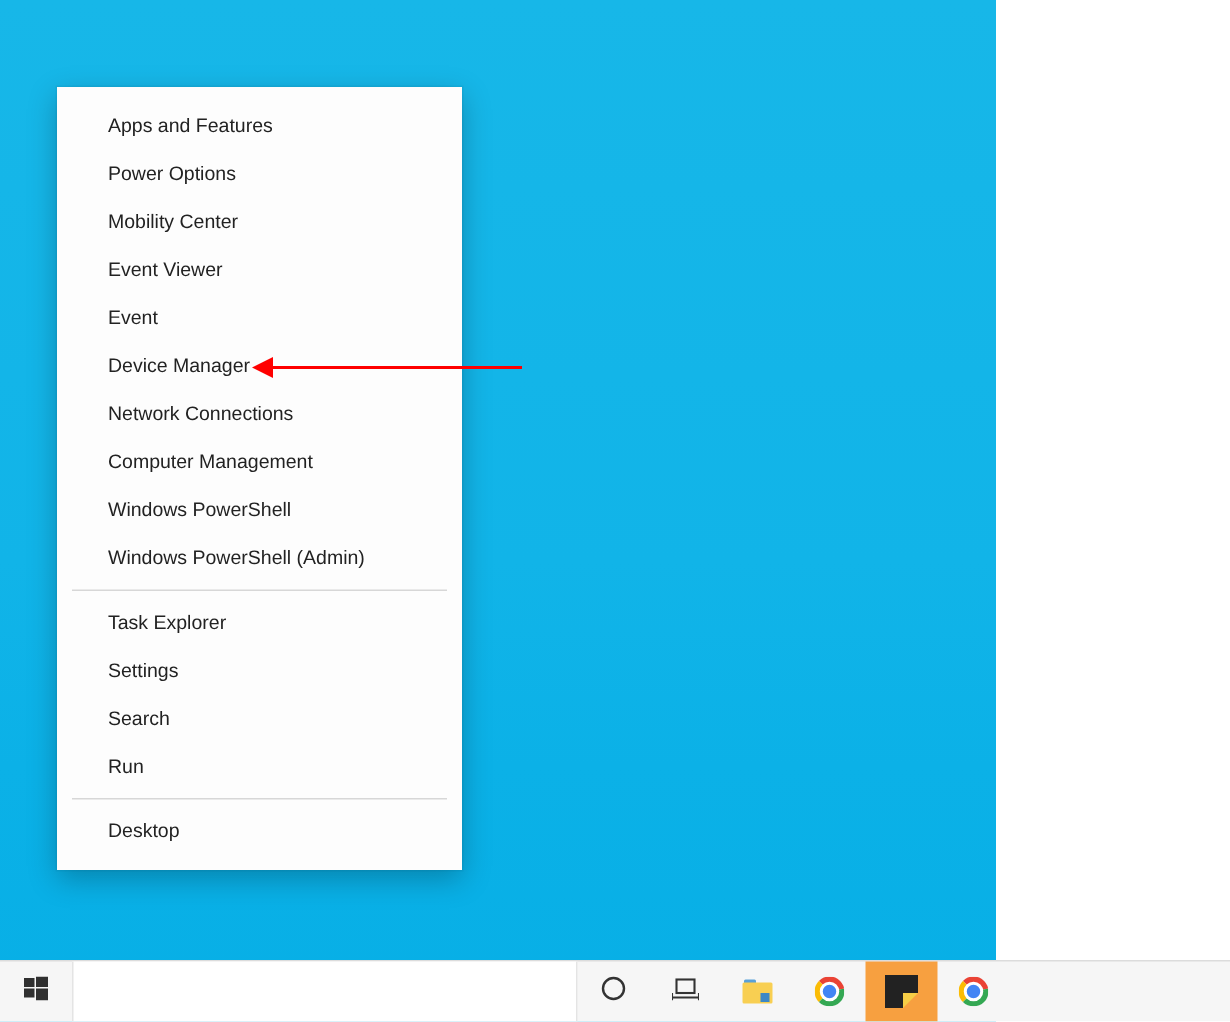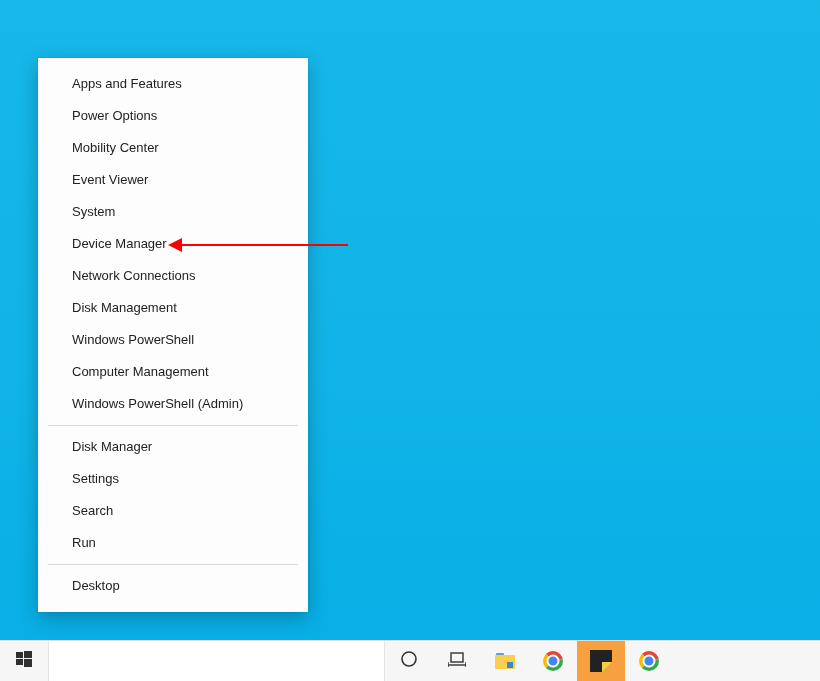--- a/index.html
+++ b/index.html
@@ -1,17 +1,17 @@
 <!DOCTYPE html>
 <html><head>
 <meta charset="utf-8">
 <style>
   html,body{margin:0;padding:0;width:820px;height:681px;overflow:hidden;font-family:"Segoe UI",Arial,sans-serif;}
   .desktop{
-    position:relative;width:820px;height:681px;
+    position:relative;width:664px;height:681px;
     background:linear-gradient(to bottom,#17b7e8 0%,#11b4e8 55%,#0bb1e7 75%,#07afe6 100%);
   }
   
   .taskbar{
     position:absolute;left:0;bottom:0;width:820px;height:40px;
     background:#f6f6f6;border-top:1px solid #dcdcdc;
     display:flex;align-items:stretch;
   }
   .start-btn{
     width:48px;height:40px;display:flex;align-items:center;justify-content:center;
@@ -76,31 +76,30 @@
 </head>
 <body>
 
 <div class="desktop">
 
   <div class="ctx-menu">
     <div class="ctx-item"><span>Apps and Features</span></div>
     <div class="ctx-item"><span>Power Options</span></div>
     <div class="ctx-item"><span>Mobility Center</span></div>
     <div class="ctx-item"><span>Event Viewer</span></div>
-    <div class="ctx-item"><span>System</span></div>
+    <div class="ctx-item"><span>Event</span></div>
     <div class="ctx-item"><span>Device Manager</span></div>
     <div class="ctx-item"><span>Network Connections</span></div>
-    <div class="ctx-item"><span>Disk Management</span></div>
+    <div class="ctx-item"><span>Computer Management</span></div>
     <div class="ctx-item"><span>Windows PowerShell</span></div>
-    <div class="ctx-item"><span>Computer Management</span></div>
     <div class="ctx-item"><span>Windows PowerShell (Admin)</span></div>
 
     <div class="ctx-sep"></div>
 
-    <div class="ctx-item"><span>Disk Manager</span></div>
+    <div class="ctx-item"><span>Task Explorer</span></div>
     <div class="ctx-item"><span>Settings</span></div>
     <div class="ctx-item"><span>Search</span></div>
     <div class="ctx-item"><span>Run</span></div>
 
     <div class="ctx-sep"></div>
 
     <div class="ctx-item"><span>Desktop</span></div>
   </div>
 
   <div class="arrow-wrap">

